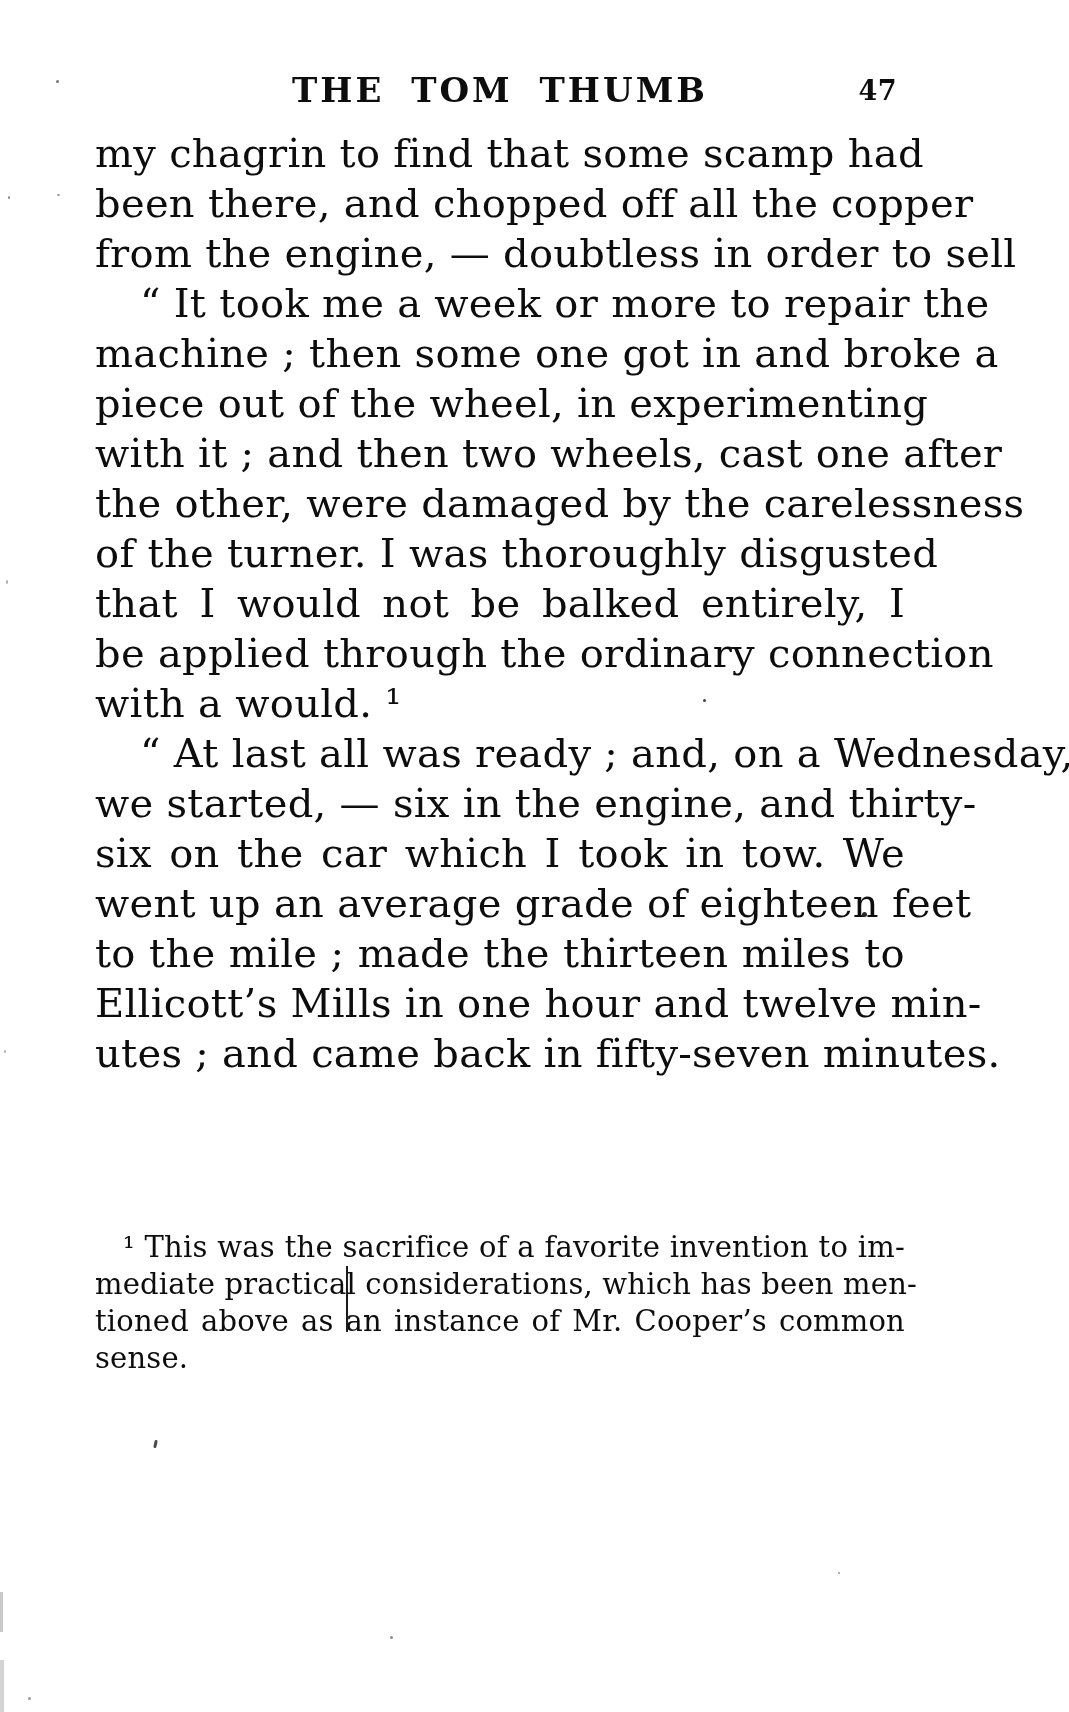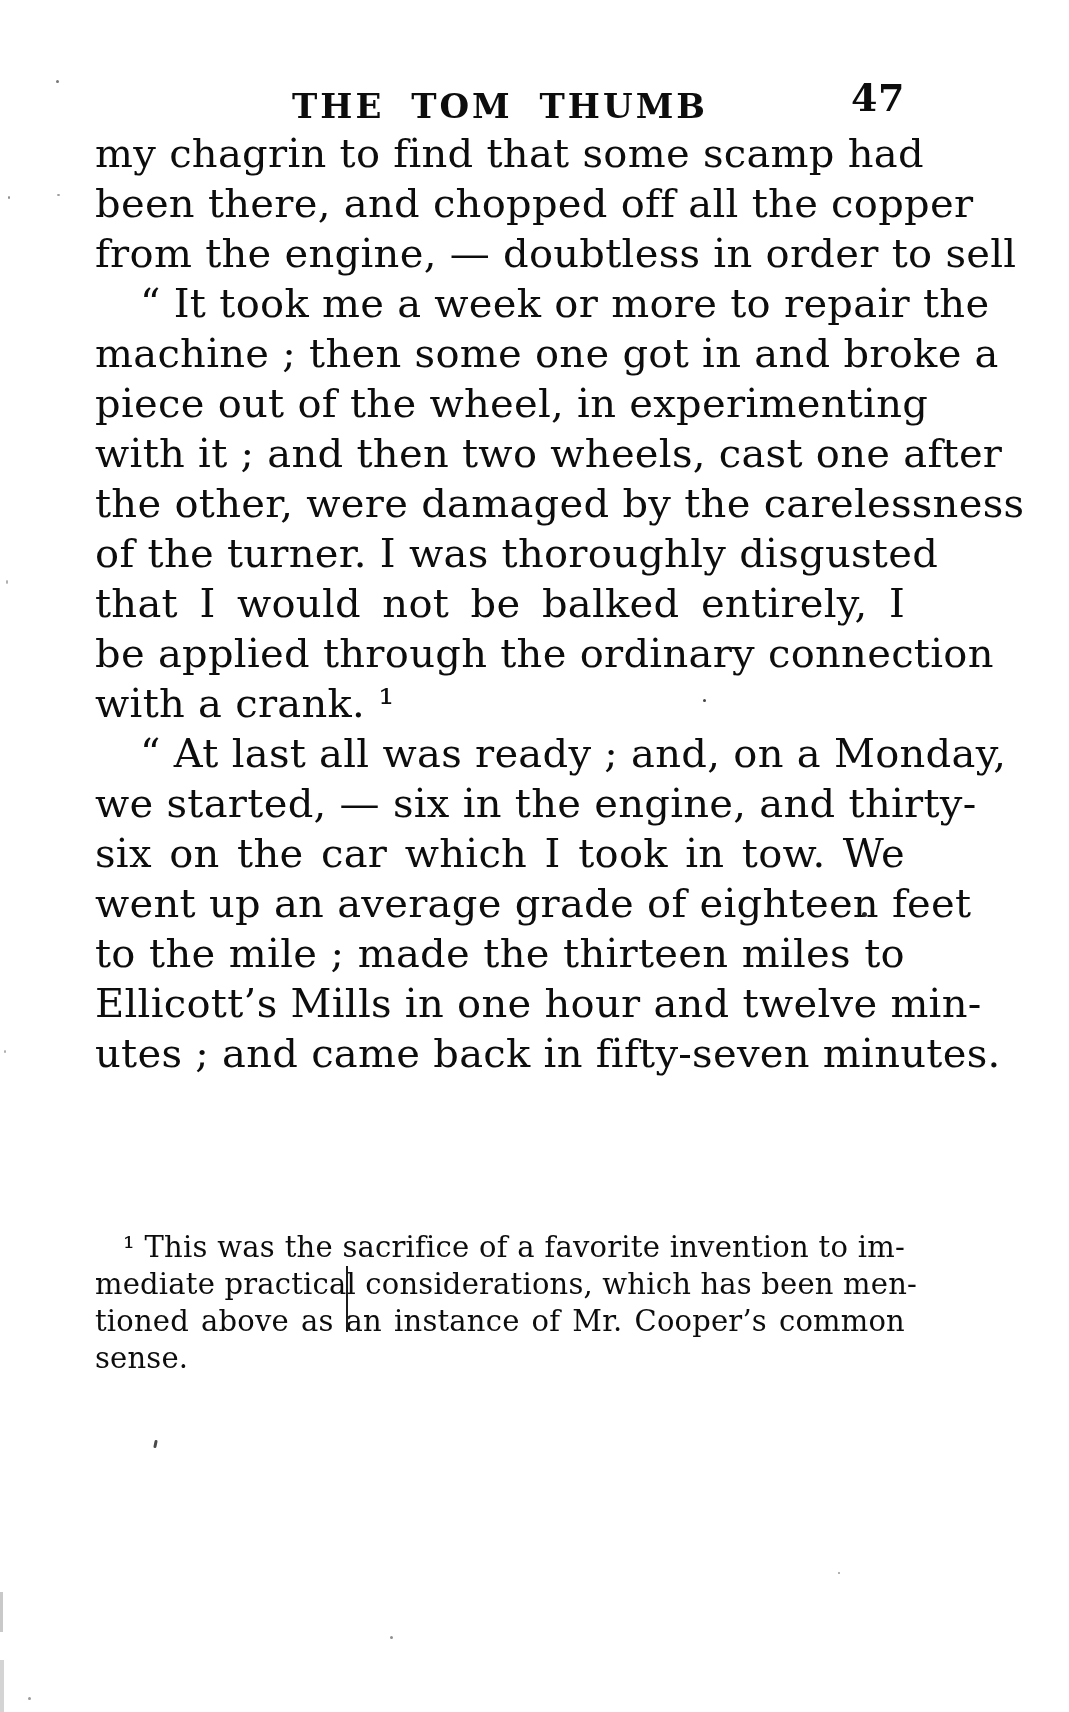--- a/index.html
+++ b/index.html
@@ -20,27 +20,26 @@
     width: 810px;
     height: 42px;
   }
   .running-title {
     text-align: center;
     font-size: 34px;
     font-weight: bold;
     letter-spacing: 3px;
     word-spacing: 12px;
     line-height: 40px;
-    margin-top: 16px;
   }
   .page-number {
     position: absolute;
-    right: 0;
+    right: 8px;
     top: 5px;
-    font-size: 38px;
+    font-size: 27px;
     font-weight: bold;
     letter-spacing: 0.5px;
   }
   
   .bodytext {
     position: absolute;
     top: 128px;
     left: 95px;
     width: 810px;
     font-size: 40px;
@@ -109,23 +108,23 @@
     <div class="line">from the engine, — doubtless in order to sell</div>
 
     <div class="line indent">“ It took me a week or more to repair the</div>
     <div class="line">machine ; then some one got in and broke a</div>
     <div class="line">piece out of the wheel, in experimenting</div>
     <div class="line">with it ; and then two wheels, cast one after</div>
     <div class="line">the other, were damaged by the carelessness</div>
     <div class="line">of the turner. I was thoroughly disgusted</div>
     <div class="line">that I would not be balked entirely, I</div>
     <div class="line">be applied through the ordinary connection</div>
-    <div class="line last">with a crank. ¹</div>
+    <div class="line last">with a would. ¹</div>
 
-    <div class="line indent">“ At last all was ready ; and, on a Monday,</div>
+    <div class="line indent">“ At last all was ready ; and, on a Wednesday,</div>
     <div class="line">we started, — six in the engine, and thirty-</div>
     <div class="line">six on the car which I took in tow. We</div>
     <div class="line">went up an average grade of eighteen feet</div>
     <div class="line">to the mile ; made the thirteen miles to</div>
     <div class="line">Ellicott’s Mills in one hour and twelve min-</div>
     <div class="line">utes ; and came back in fifty-seven minutes.</div>
   </div>
 
   <div class="footnote">
     <div class="fline indent">¹ This was the sacrifice of a favorite invention to im-</div>

